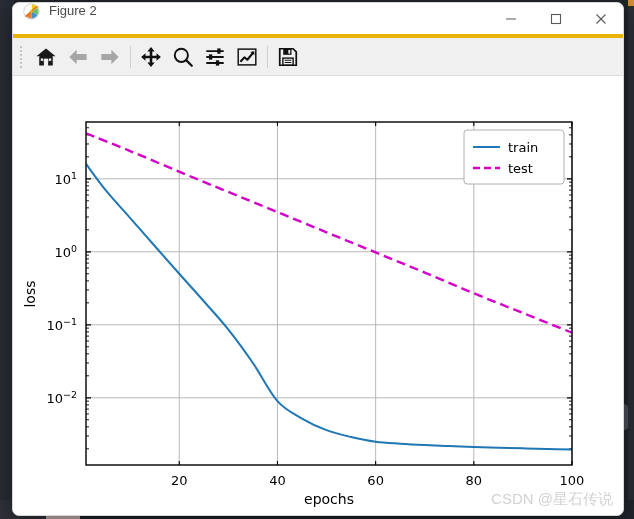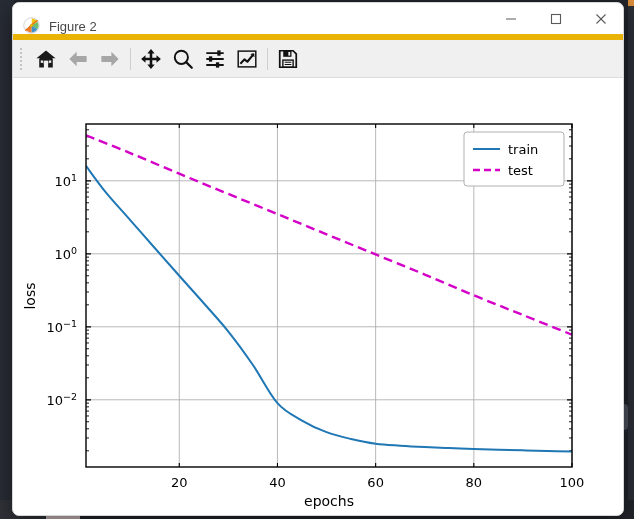--- a/index.html
+++ b/index.html
@@ -125,23 +125,23 @@
     display: flex;
     flex-direction: column;
   }
 
   
   #title-bar {
     height: 31px;
     flex: 0 0 31px;
     background: #ffffff;
     display: flex;
-    align-items: flex-end;
+    align-items: flex-start;
     position: relative;
-    border-bottom: 6px solid #eab308;
+    border-bottom: 4px solid #eab308;
   }
   #app-icon {
     width: 17px; height: 17px;
     margin-left: 10px;
     flex: 0 0 17px;
   }
   #title-text {
     margin-left: 9px;
     font-size: 13px;
     color: #4a4a4a;
@@ -487,14 +487,15 @@
           <rect x="451" y="54" width="100" height="54" rx="3" fill="#ffffff" stroke="#b0b0b0" stroke-width="1"></rect>
           <line x1="460" y1="71" x2="487" y2="71" stroke="#1f77b4" stroke-width="2"></line>
           <text x="495" y="76" font-family="DejaVu Sans, sans-serif" font-size="13" fill="#000">train</text>
           <line x1="460" y1="92" x2="487" y2="92" stroke="#d400c8" stroke-width="2.4" stroke-dasharray="7,4"></line>
           <text x="495" y="97" font-family="DejaVu Sans, sans-serif" font-size="13" fill="#000">test</text>
         </g>
       <text id="xlabel-text" x="316" y="428" text-anchor="middle" font-family="DejaVu Sans, sans-serif" font-size="14" fill="#000000">epochs</text>
       <text id="ylabel-text" x="22" y="218" text-anchor="middle" transform="rotate(-90 22 218)" font-family="DejaVu Sans, sans-serif" font-size="14" fill="#000000">loss</text>
     </svg>
 
+    <div id="watermark">CSDN @星石传说</div>
   </div>
 </div>
 
 </body></html>

